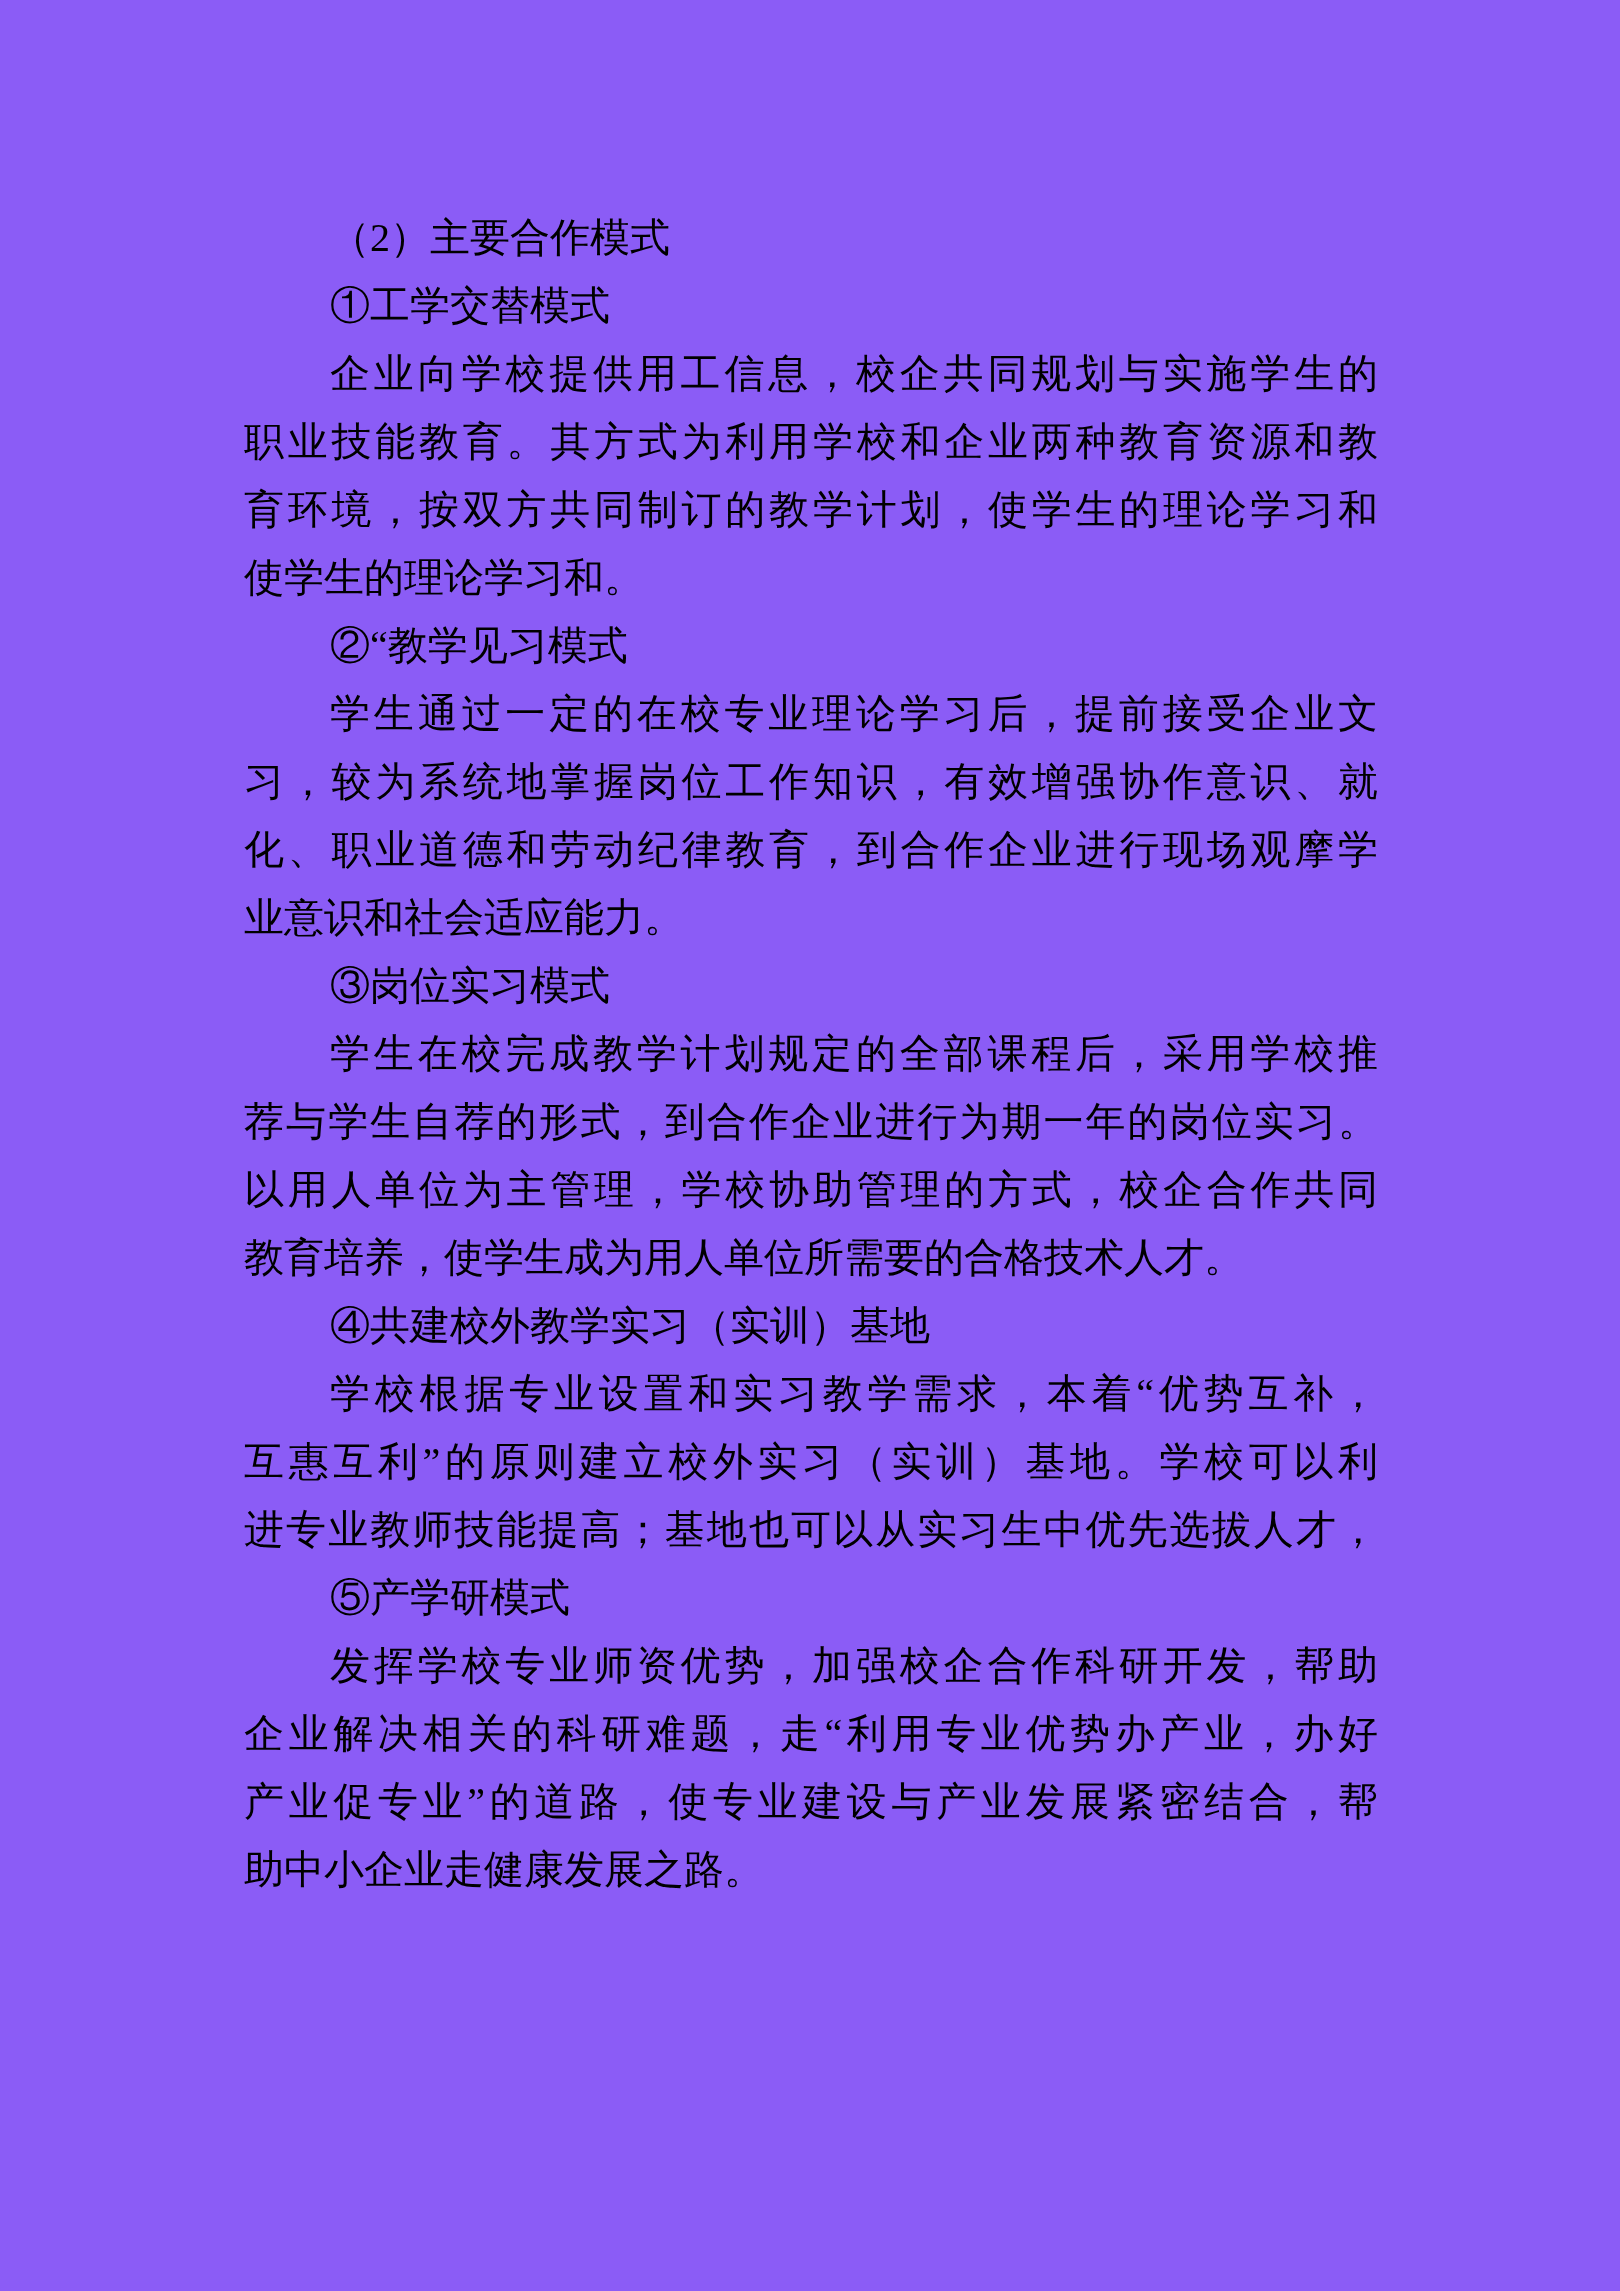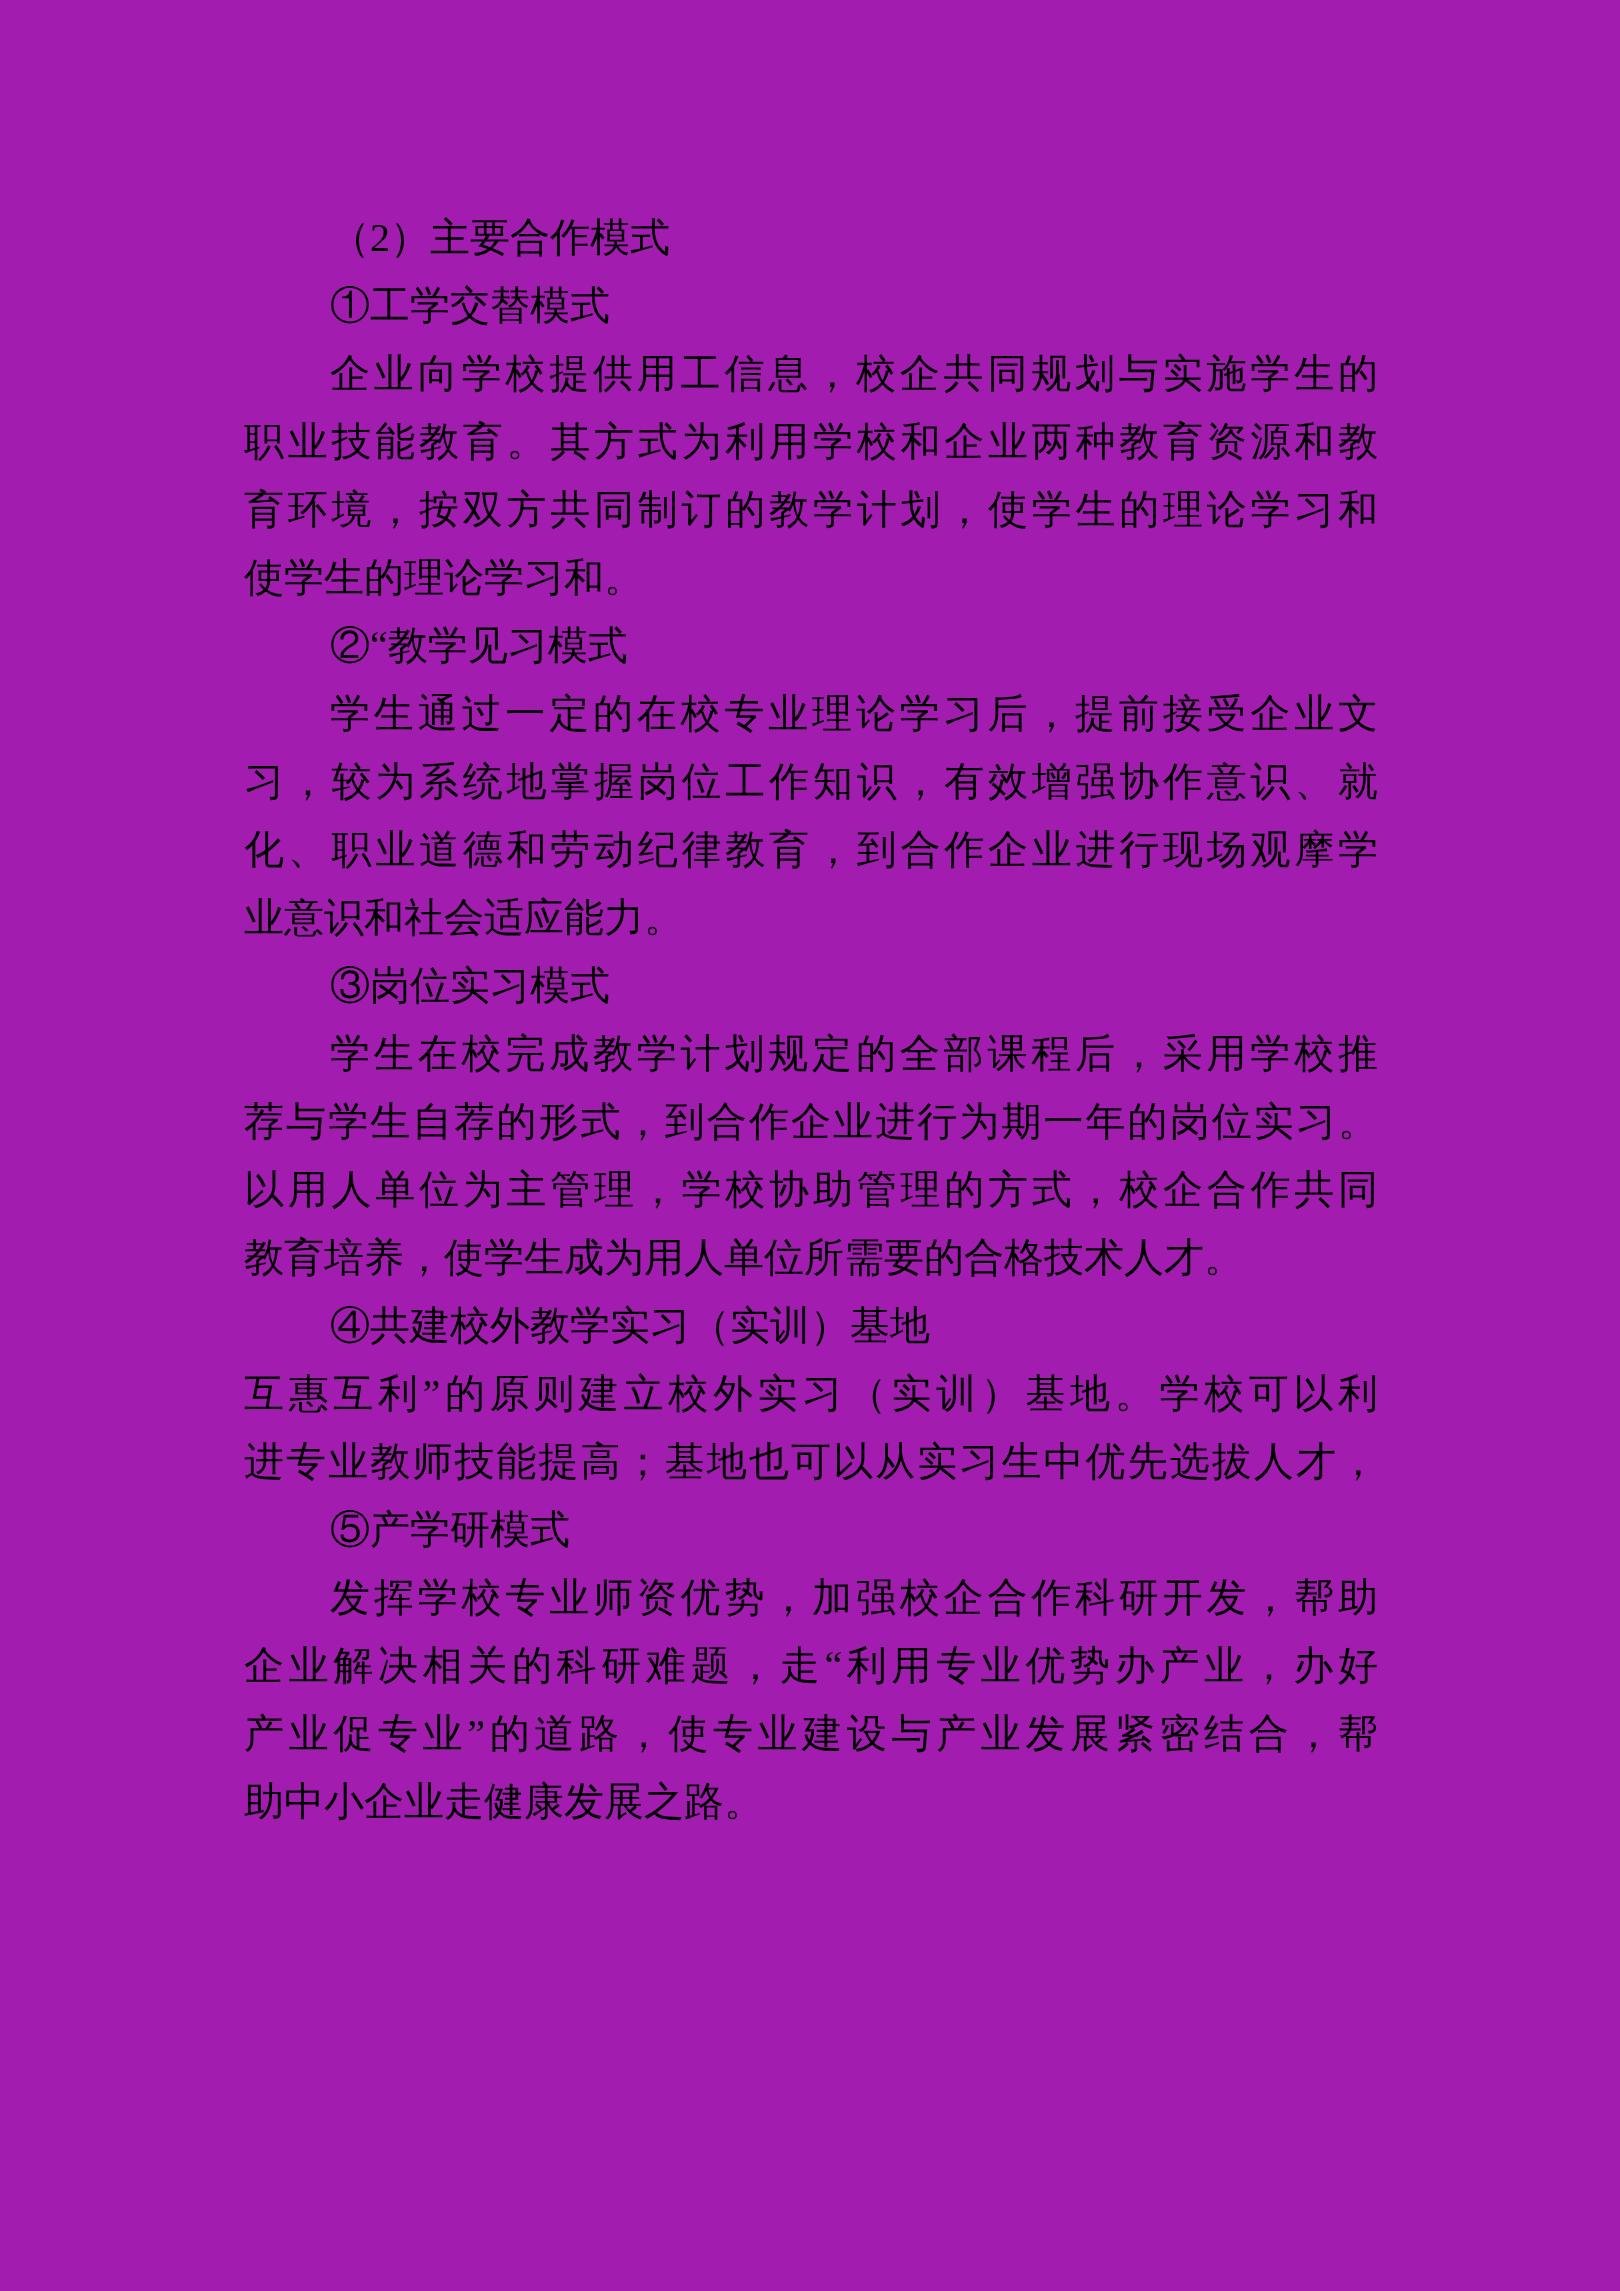--- a/index.html
+++ b/index.html
@@ -4,21 +4,21 @@
 <style>
   html, body {
     margin: 0;
     padding: 0;
     background: #ffffff;
   }
   .page {
     position: relative;
     width: 1620px;
     height: 2292px;
-    background: #a21caf;
+    background: #8b5cf6;
     overflow: hidden;
     font-family: "Liberation Serif", "DejaVu Serif", serif;
     color: #000000;
   }
   .doc {
     position: absolute;
     left: 244px;
     top: 204px;
     width: 1134px;
   }
@@ -61,20 +61,21 @@
     <div class="line j ind">学生通过一定的在校专业理论学习后，提前接受企业文</div>
     <div class="line j">习，较为系统地掌握岗位工作知识，有效增强协作意识、就</div>
     <div class="line j">化、职业道德和劳动纪律教育，到合作企业进行现场观摩学</div>
     <div class="line">业意识和社会适应能力。</div>
     <div class="line ind">③岗位实习模式</div>
     <div class="line j ind">学生在校完成教学计划规定的全部课程后，采用学校推</div>
     <div class="line j">荐与学生自荐的形式，到合作企业进行为期一年的岗位实习。</div>
     <div class="line j">以用人单位为主管理，学校协助管理的方式，校企合作共同</div>
     <div class="line">教育培养，使学生成为用人单位所需要的合格技术人才。</div>
     <div class="line ind">④共建校外教学实习（实训）基地</div>
+    <div class="line j ind">学校根据专业设置和实习教学需求，本着“优势互补，</div>
     <div class="line j">互惠互利”的原则建立校外实习（实训）基地。学校可以利</div>
     <div class="line j">进专业教师技能提高；基地也可以从实习生中优先选拔人才，</div>
     <div class="line ind">⑤产学研模式</div>
     <div class="line j ind">发挥学校专业师资优势，加强校企合作科研开发，帮助</div>
     <div class="line j">企业解决相关的科研难题，走“利用专业优势办产业，办好</div>
     <div class="line j">产业促专业”的道路，使专业建设与产业发展紧密结合，帮</div>
     <div class="line">助中小企业走健康发展之路。</div>
   </div>
 </div>
 

